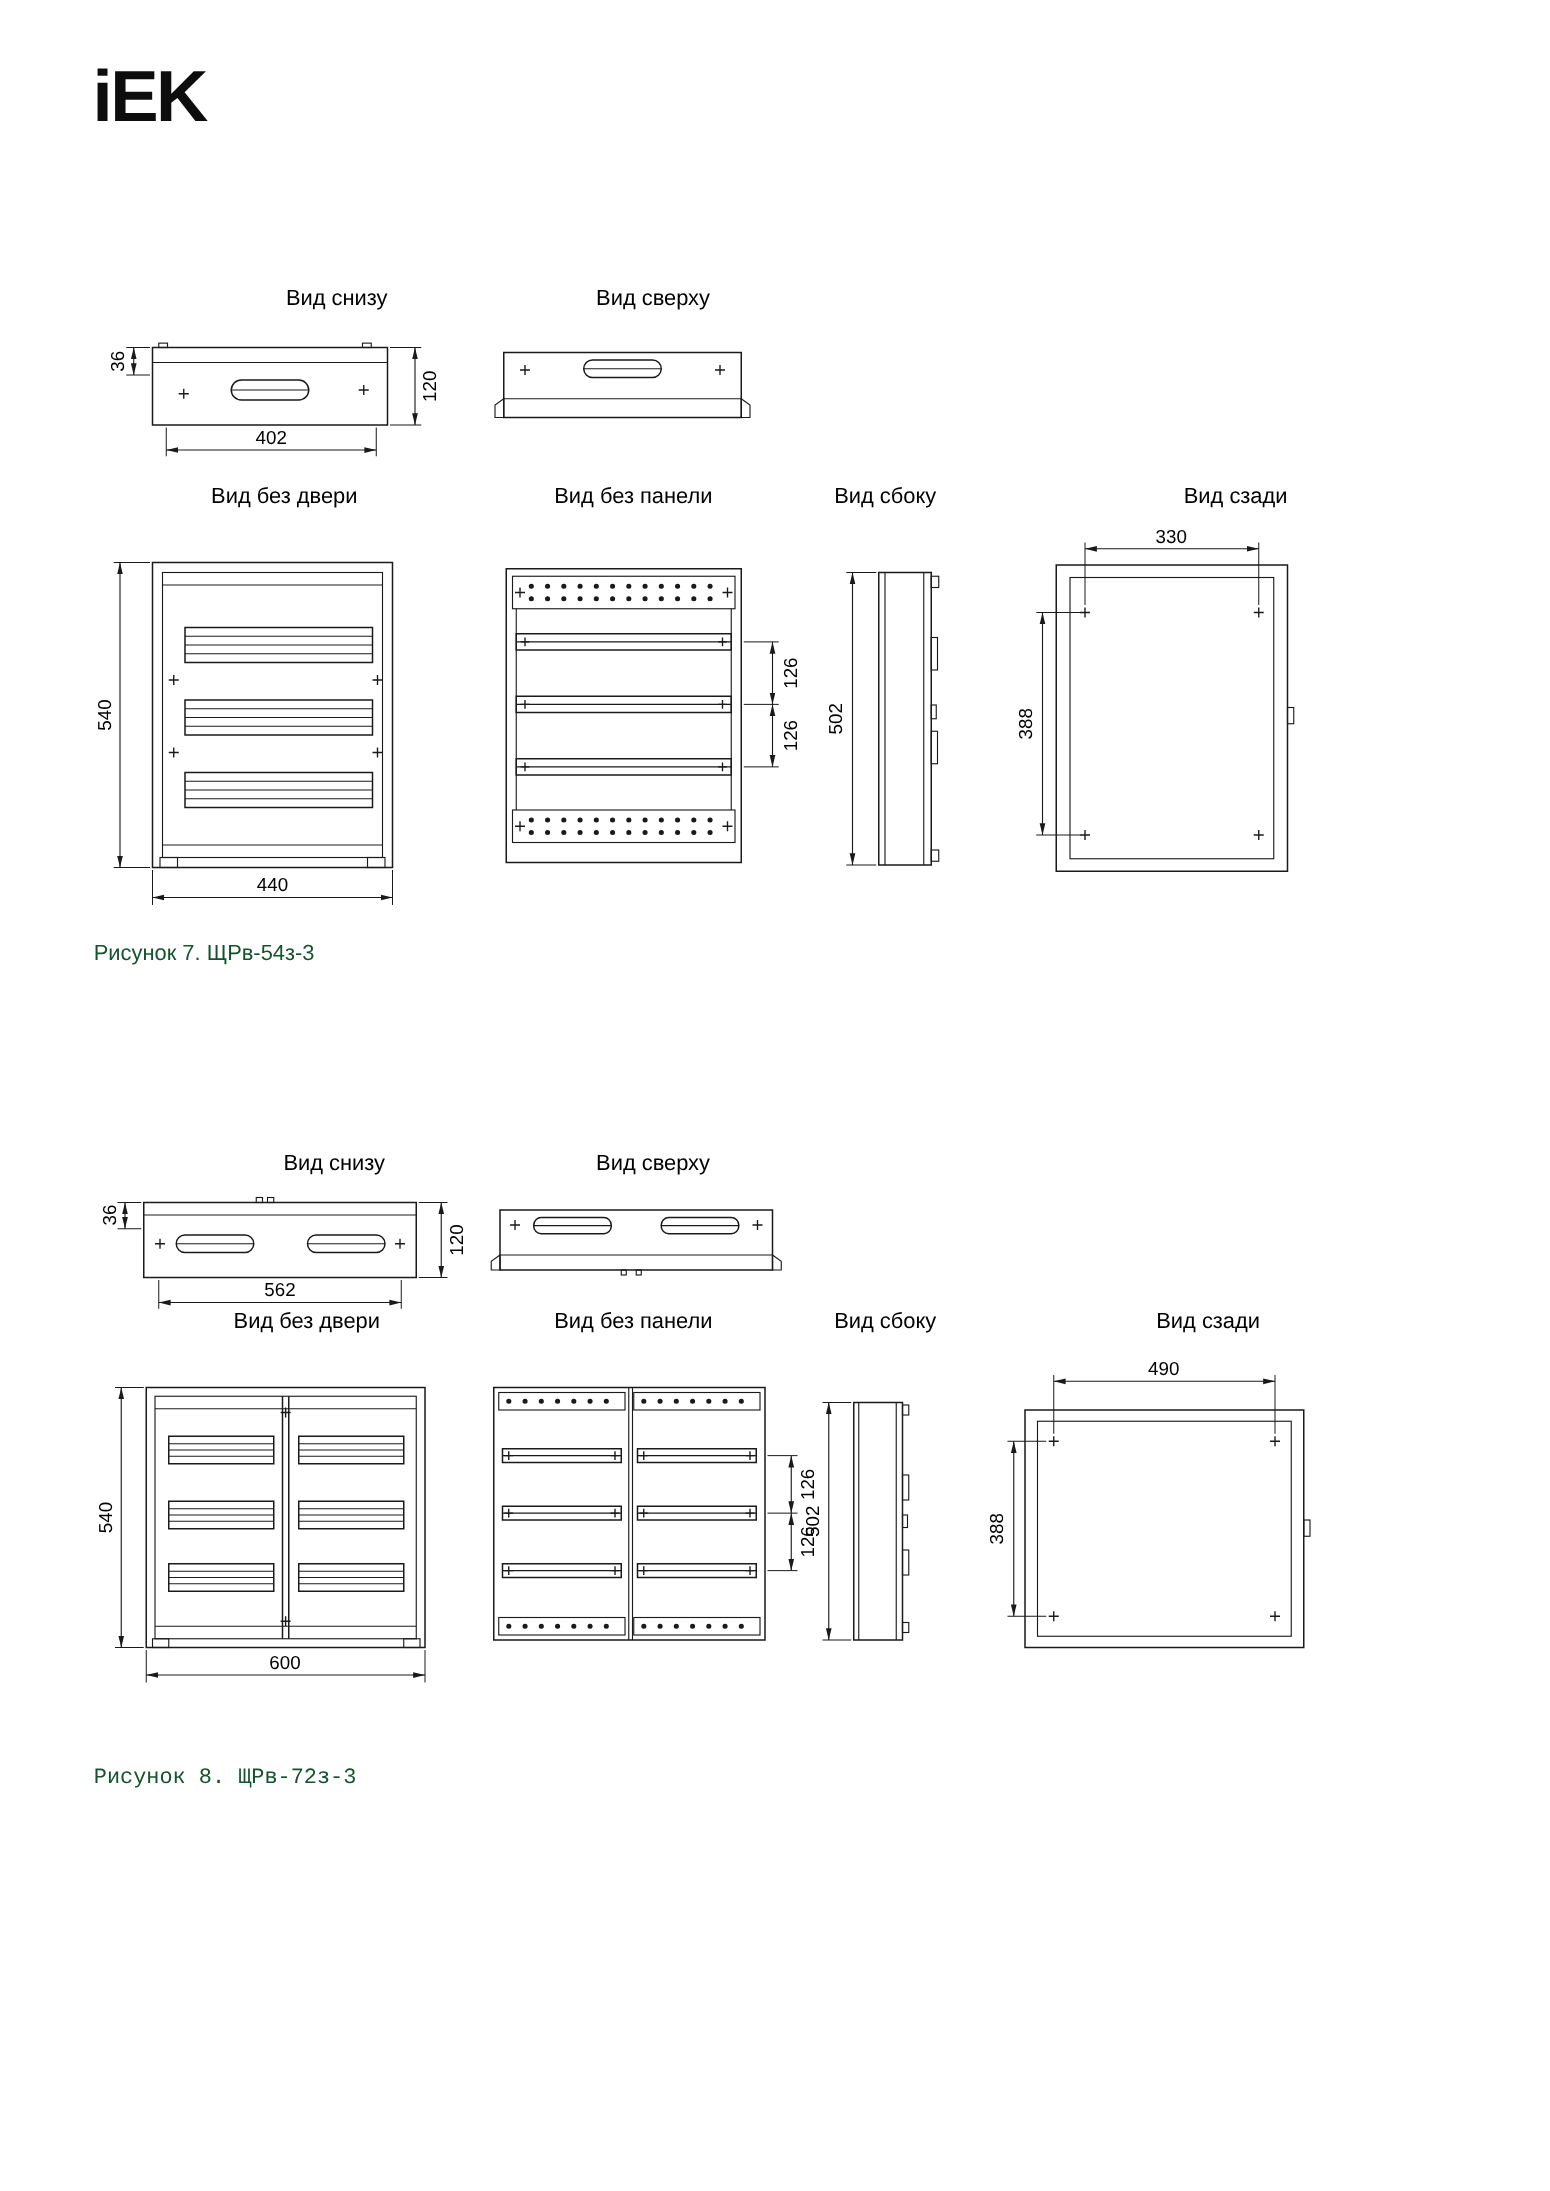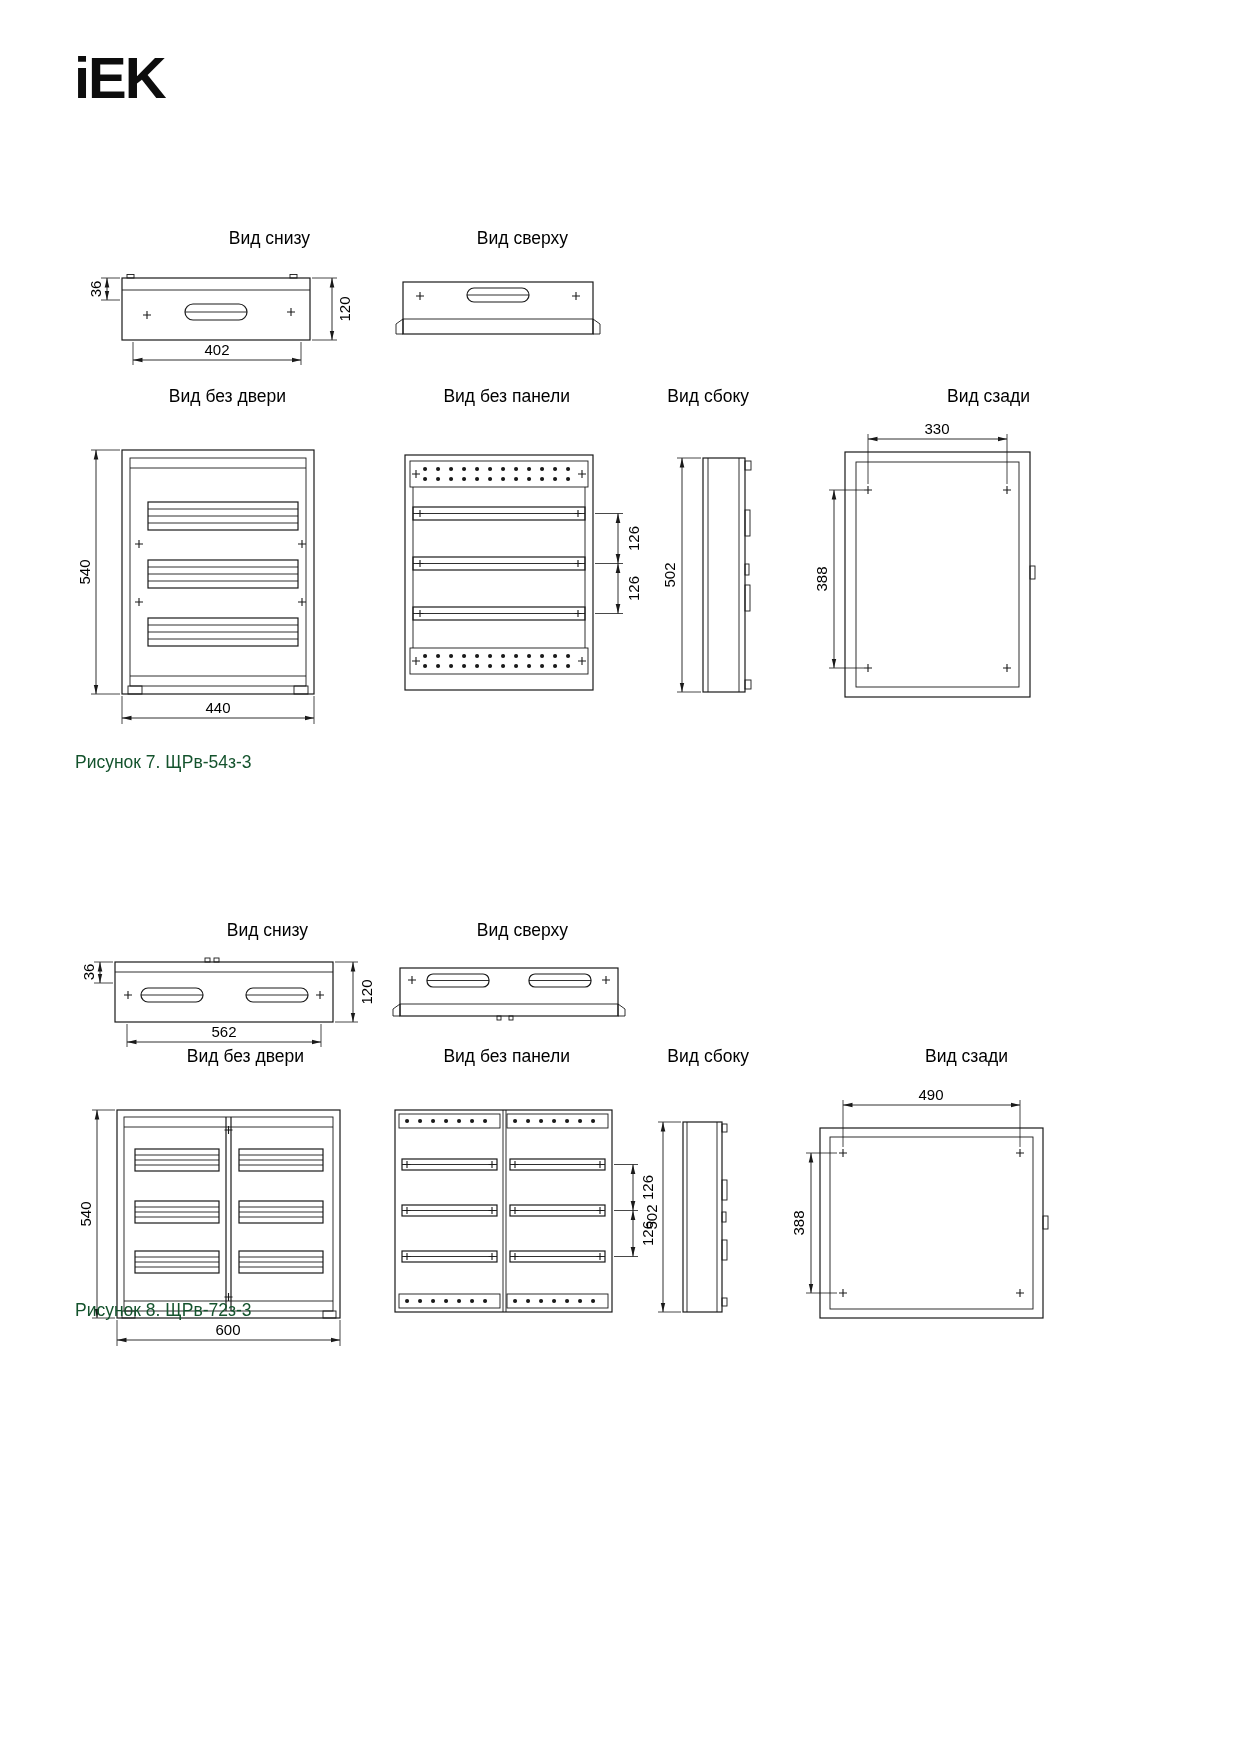--- a/index.html
+++ b/index.html
@@ -441,15 +441,15 @@
       <line class="ext" x1="230" y1="59" x2="230" y2="12"></line>
       <line class="dim" x1="53" y1="17" x2="230" y2="17" marker-start="url(#ar-f8r)" marker-end="url(#ar-f8r)"></line>
       <text class="dt" x="141" y="12">490</text>
       <line class="ext" x1="47" y1="65" x2="16" y2="65"></line>
       <line class="ext" x1="47" y1="205" x2="16" y2="205"></line>
       <line class="dim" x1="21" y1="65" x2="21" y2="205" marker-start="url(#ar-f8r)" marker-end="url(#ar-f8r)"></line>
       <text class="dt" x="8" y="135" transform="rotate(-90 8 135)" dominant-baseline="central">388</text>
     </g>
   </svg>
 
-  <div class="caption" style="left:75px; top:1300px;">Рисунок 8. ЩРв-72з-3</div>
+  <div class="caption" style="left:75px; top:1412px;font-family:Liberation Mono, monospace;">Рисунок 8. ЩРв-72з-3</div>
 
 </div>
 
 </body></html>

